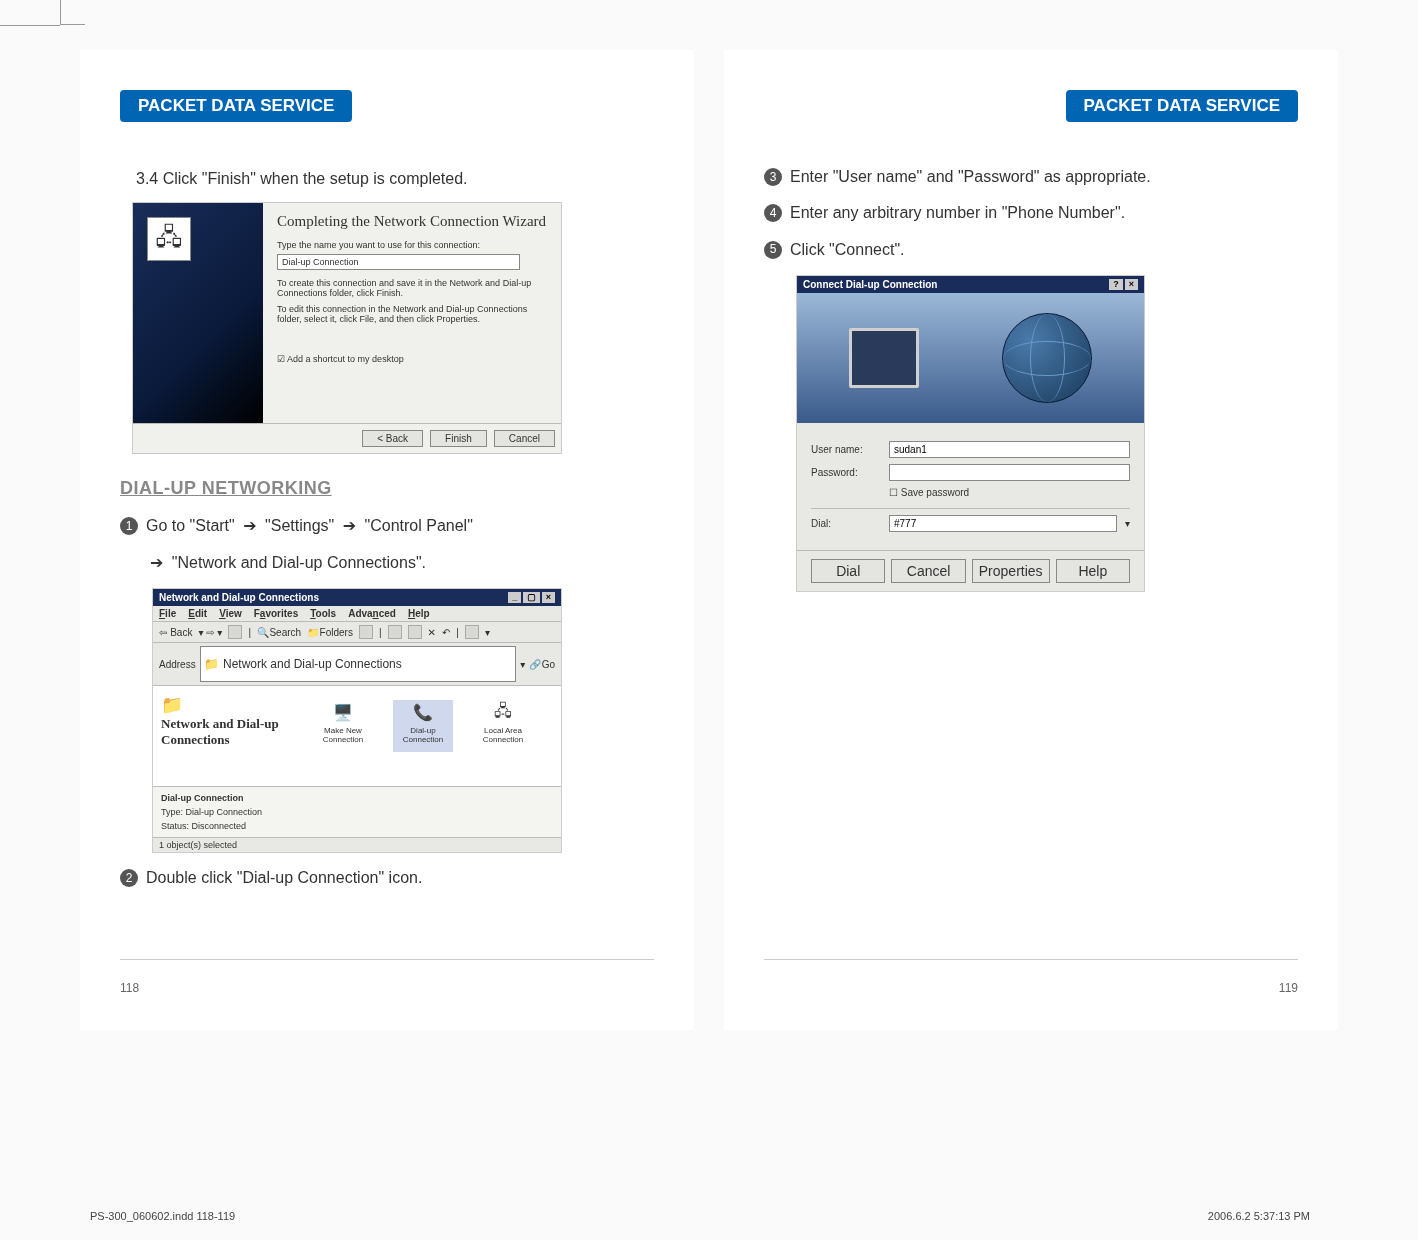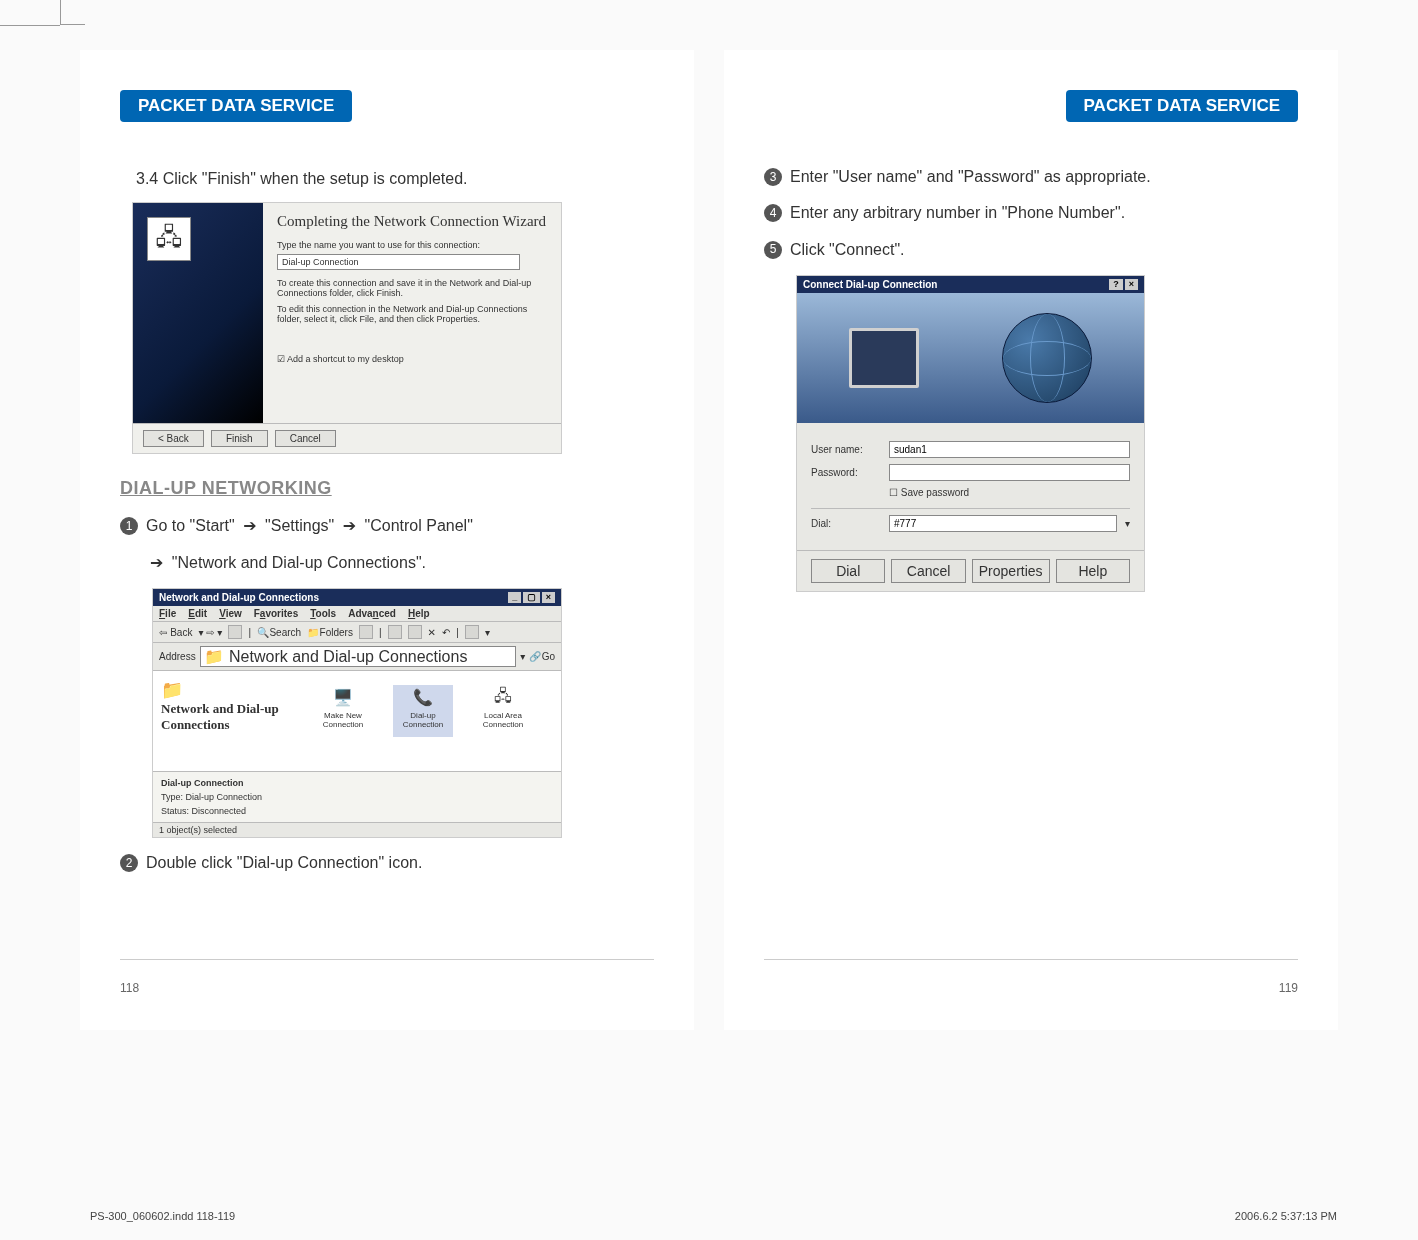--- a/index.html
+++ b/index.html
@@ -159,21 +159,21 @@
       font-size: 9px;
       margin: 2px 0 8px 0;
       display: block;
       width: 90%;
     }
     .wiz-check { font-size: 9px; margin-top: 30px; }
     .wiz-buttons {
       background: #f0f0ec;
       border-top: 1px solid #bbb;
       padding: 6px;
-      text-align: left;
+      text-align: right;
     }
     .wiz-btn {
       display: inline-block;
       background: #e4e4e0;
       border: 1px solid #888;
       padding: 2px 14px;
       font-size: 10px;
       margin-left: 4px;
     }
     
@@ -208,21 +208,21 @@
     }
     .exp-address {
       background: #e8e8e4;
       border-bottom: 1px solid #bbb;
       padding: 3px 6px;
       font-size: 10px;
       display: flex;
       align-items: center;
       gap: 4px;
     }
-    .exp-addr-input { flex: 1; background: #fff; border: 1px solid #888; padding: 0 4px; font-size: 16px; }
+    .exp-addr-input { flex: 1; background: #fff; border: 1px solid #888; padding: 10px 4px; font-size: 12px; }
     .exp-body { background: #fff; padding: 8px; min-height: 100px; }
     .exp-heading { font-family: Georgia, serif; font-size: 13px; font-weight: bold; margin-bottom: 4px; }
     .exp-icons-row { display: flex; gap: 20px; margin-top: 6px; justify-content: flex-end; padding-right: 20px; }
     .exp-icon-item { text-align: center; font-size: 8px; width: 60px; }
     .exp-icon-box { width: 24px; height: 24px; margin: 0 auto 2px auto; display: flex; align-items: center; justify-content: center; font-size: 16px; }
     .exp-status { display: flex; flex-direction: column; gap: 4px; font-size: 9px; padding: 6px 8px; border-top: 1px solid #bbb; background: #f4f4f0; }
     .exp-footer { background: #e8e8e4; border-top: 1px solid #bbb; padding: 2px 6px; font-size: 9px; }
     
     .conn-shot { width: 349px; }
     .conn-title {
@@ -288,21 +288,21 @@
       padding: 3px 6px;
       font-size: 14px;
       text-align: center;
     }
     .help-x { display: flex; gap: 2px; }
     .help-x span { background: #ccc; color: #000; padding: 0 4px; font-weight: bold; font-size: 9px; }
     .footer-meta {
       position: absolute;
       bottom: 18px;
       left: 90px;
-      right: 81px;
+      right: 108px;
       display: flex;
       justify-content: space-between;
       font-size: 11px;
       color: #444;
     }
     .tb-btn { display: inline-block; width: 14px; height: 14px; background: #d8d8d4; border: 1px solid #aaa; }
   </style>
 </head>
 <body>
 

